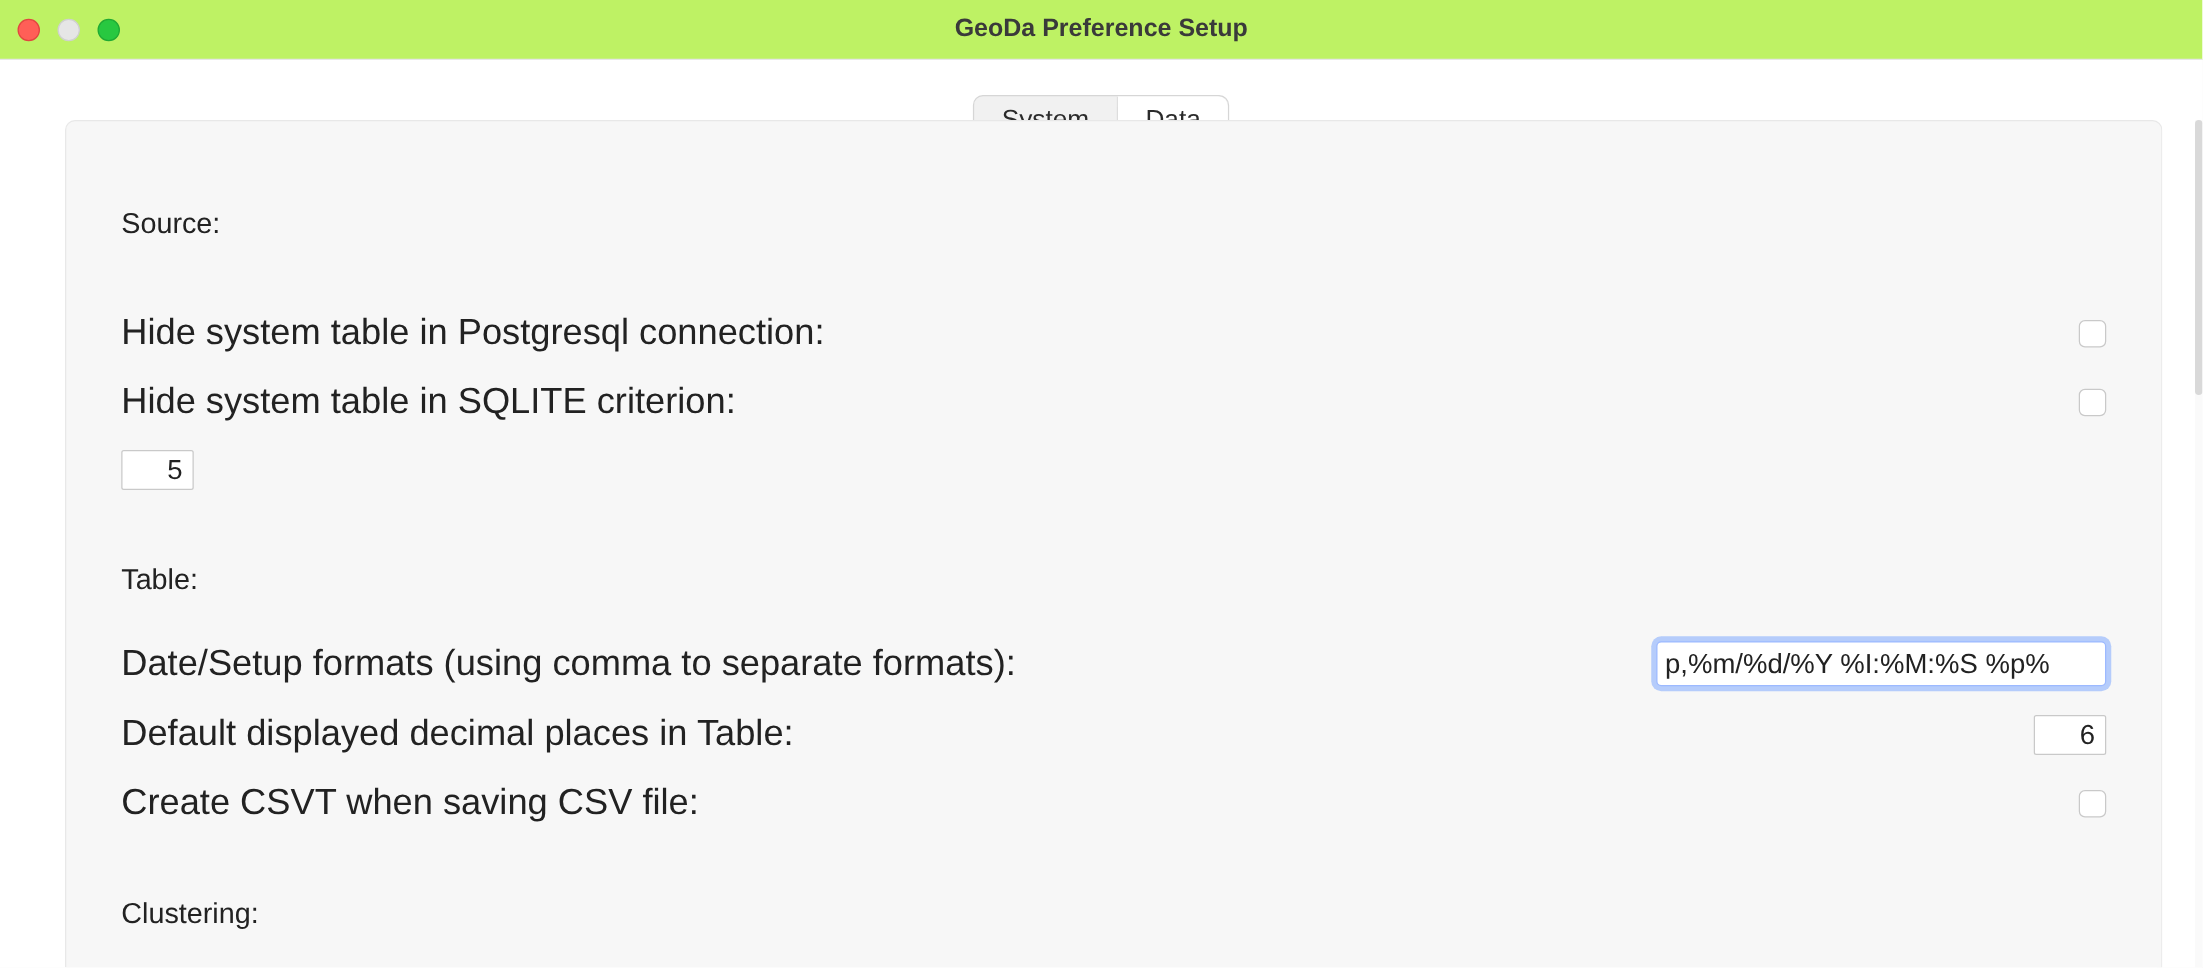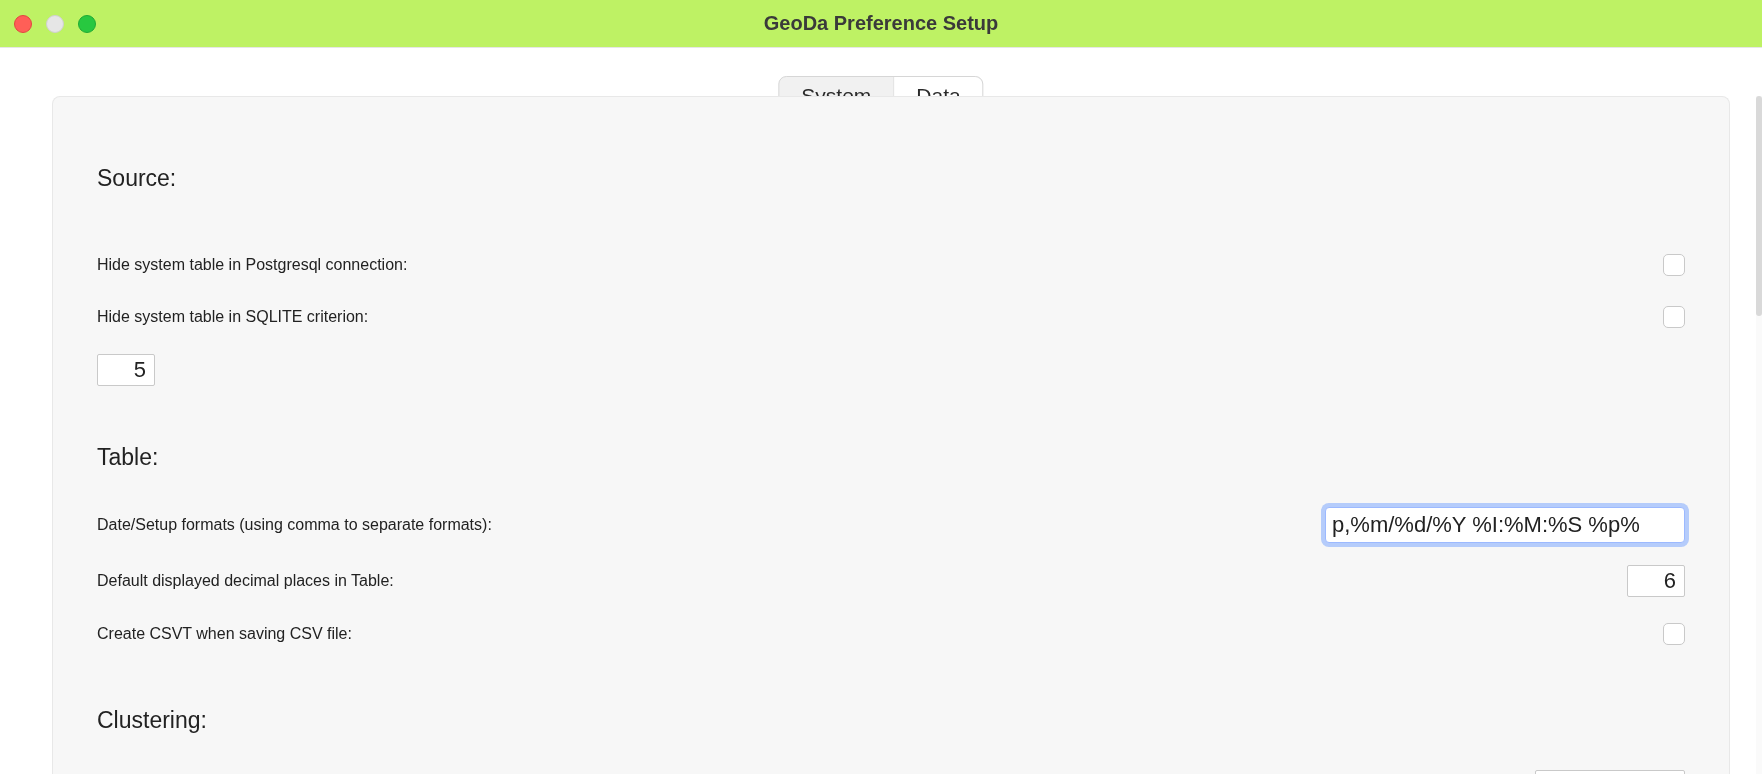--- a/index.html
+++ b/index.html
@@ -109,21 +109,21 @@
     flex-direction: column;
     gap: 22px;
   }
   .row {
     display: flex;
     align-items: center;
     justify-content: space-between;
     min-height: 30px;
   }
   .row-label {
-    font-size: 16px;
+    font-size: 29px;
     color: #222;
   }
 
   .checkbox {
     width: 22px;
     height: 22px;
     border-radius: 5px;
     background: #ffffff;
     border: 1px solid #c9c9c9;
   }

